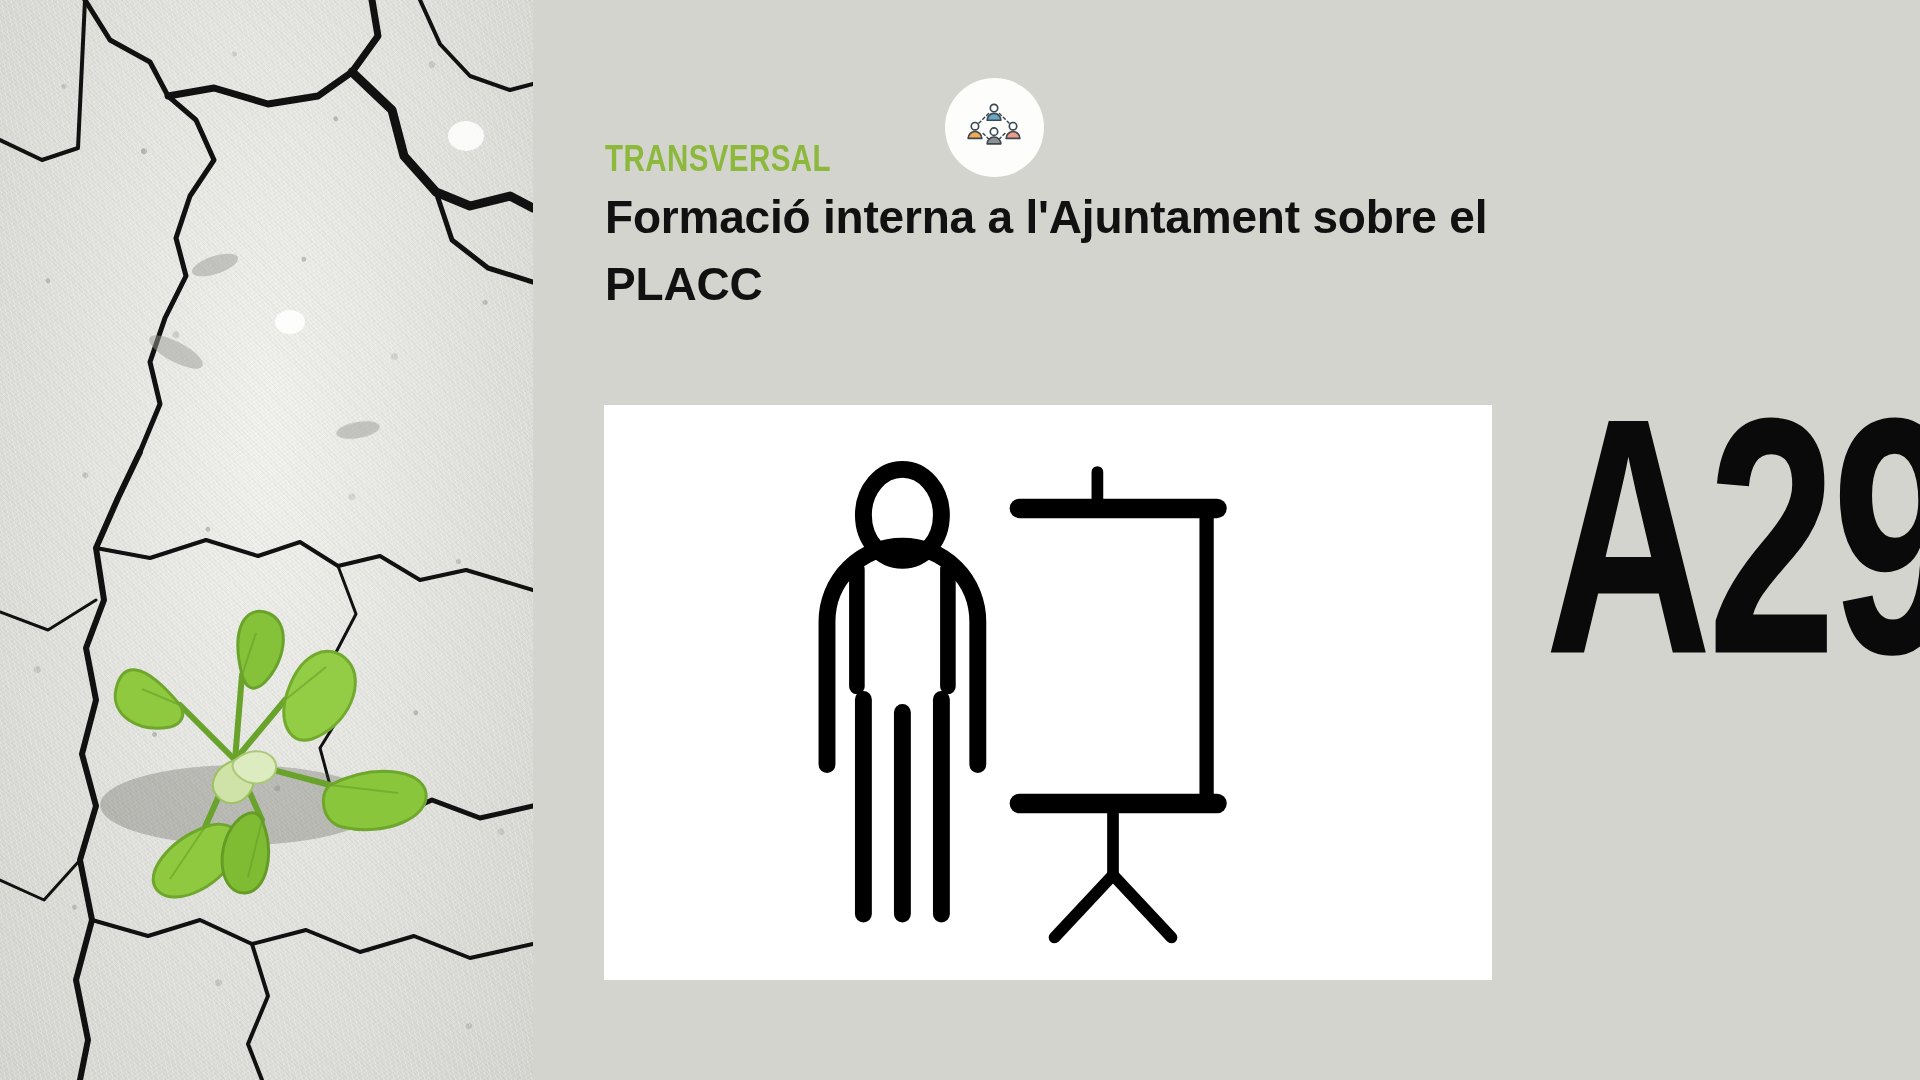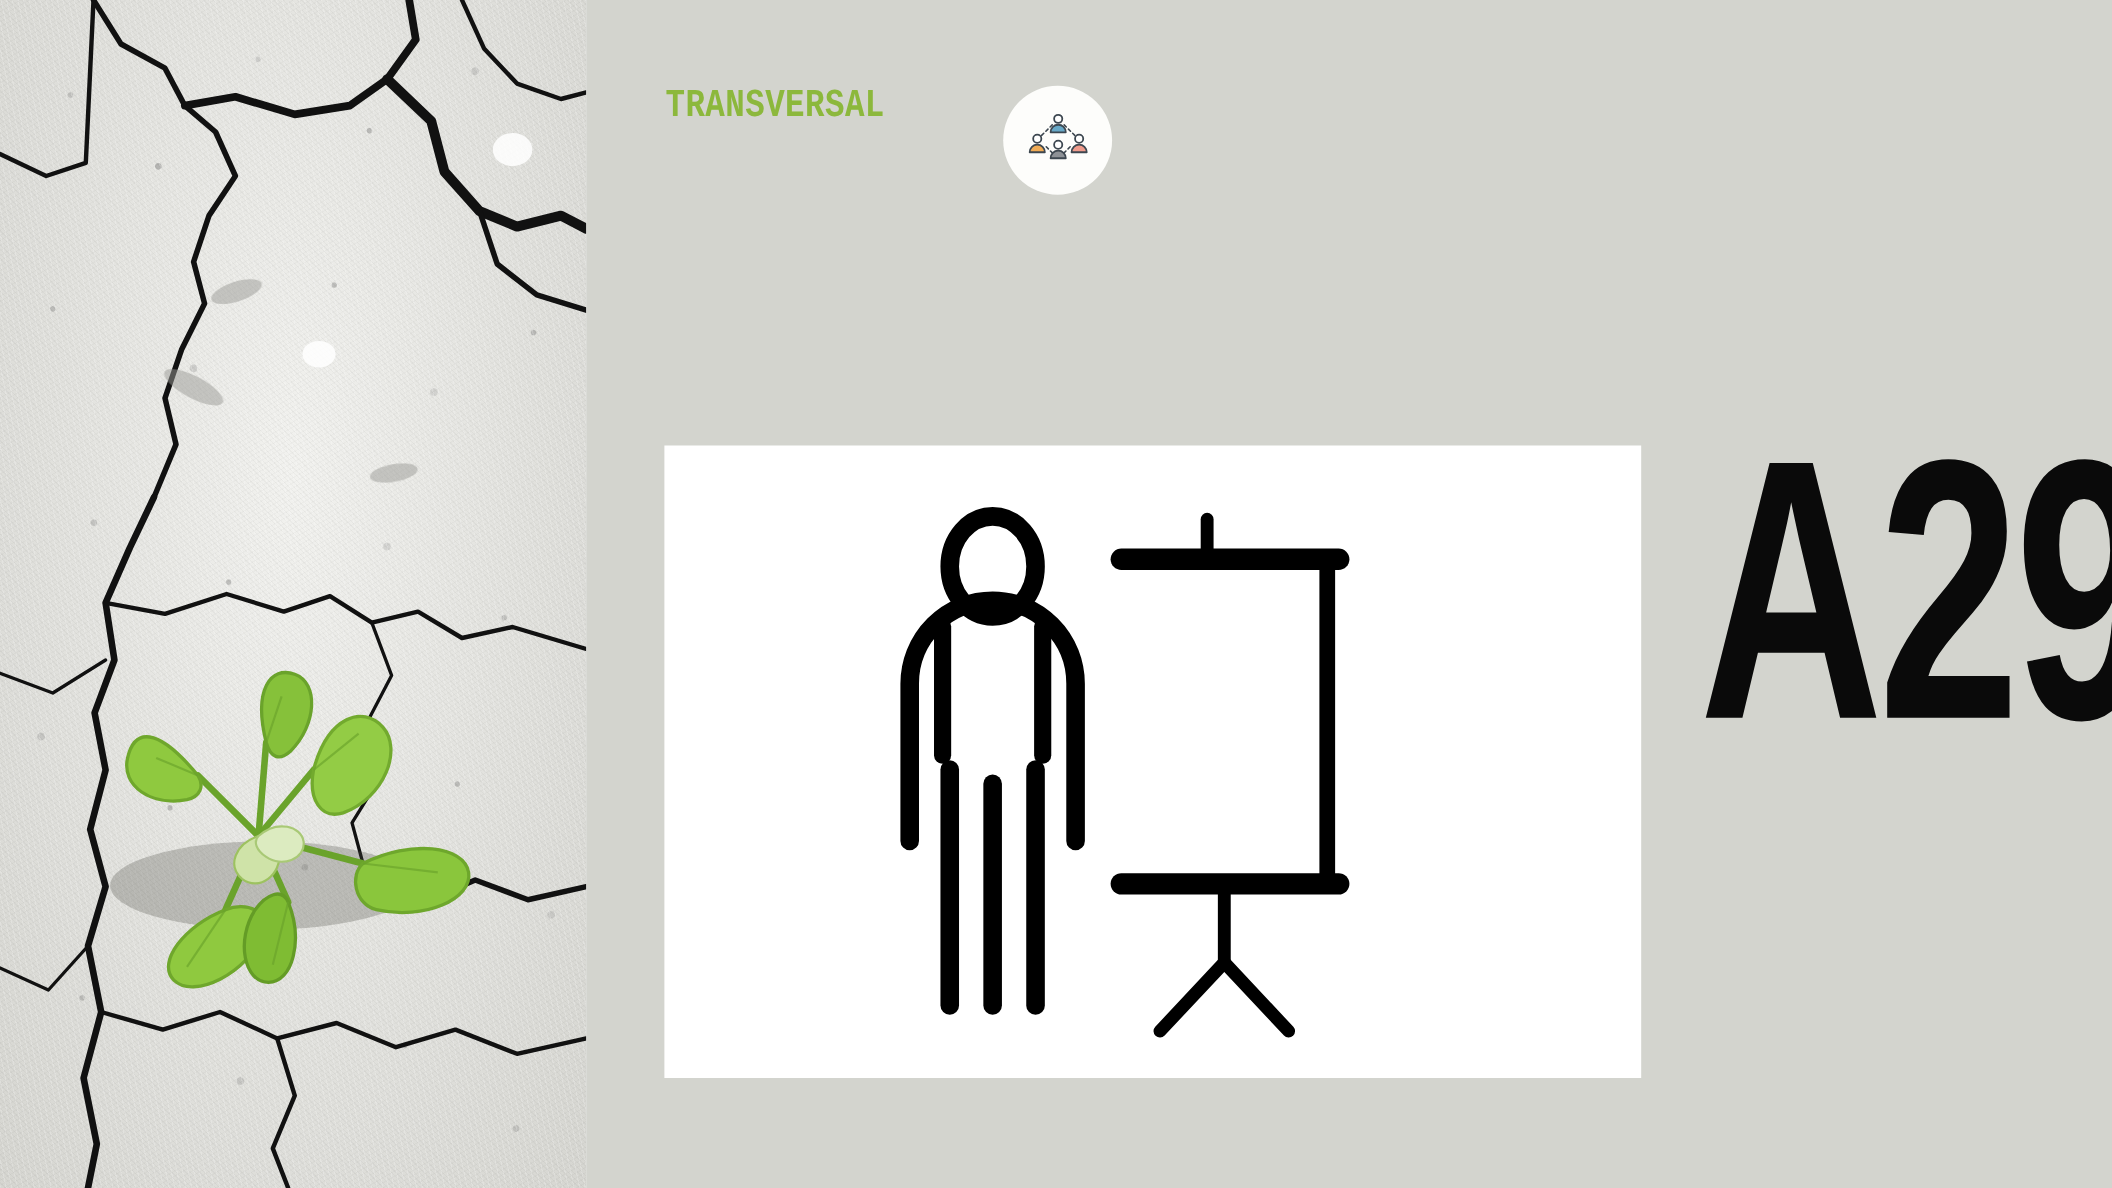--- a/index.html
+++ b/index.html
@@ -89,23 +89,22 @@
     width: 1387px;
     height: 1080px;
   }
 
   
   .cat-row {
     position: absolute;
     left: 72px;
     top: 78px;
     display: flex;
-    align-items: flex-start;
+    align-items: flex-end;
     gap: 64px;
-    font-family: Liberation Mono, monospace;
   }
   .cat-label {
     color: #8cb83c;
     font-size: 36px;
     font-weight: 700;
     letter-spacing: .5px;
     line-height: 1;
     transform: scaleX(.82);
     transform-origin: left center;
     white-space: nowrap;
@@ -277,20 +276,21 @@
 
             <g>
               <circle cx="32" cy="36" r="4.1" fill="#ffffff" stroke="#3d4750" stroke-width="1.8"></circle>
               <path d="M24.4 49.5 a7.6 7.6 0 0 1 15.2 0 z" fill="#8d9196" stroke="#3d4750" stroke-width="1.8" stroke-linejoin="round"></path>
             </g>
           </svg>
         </span>
       </div>
     </div>
 
+    <div class="title">Formació interna a l'Ajuntament sobre el PLACC</div>
 
     <div class="panel">
       <span>
         <svg viewBox="0 0 400 400">
           <g fill="none" stroke="#000000" stroke-width="13" stroke-linecap="round" stroke-linejoin="round">
 
             <ellipse cx="88" cy="63" rx="30" ry="35"></ellipse>
 
             <path d="M30 255 L30 145 a58 58 0 0 1 116 0 L146 255"></path>
 

